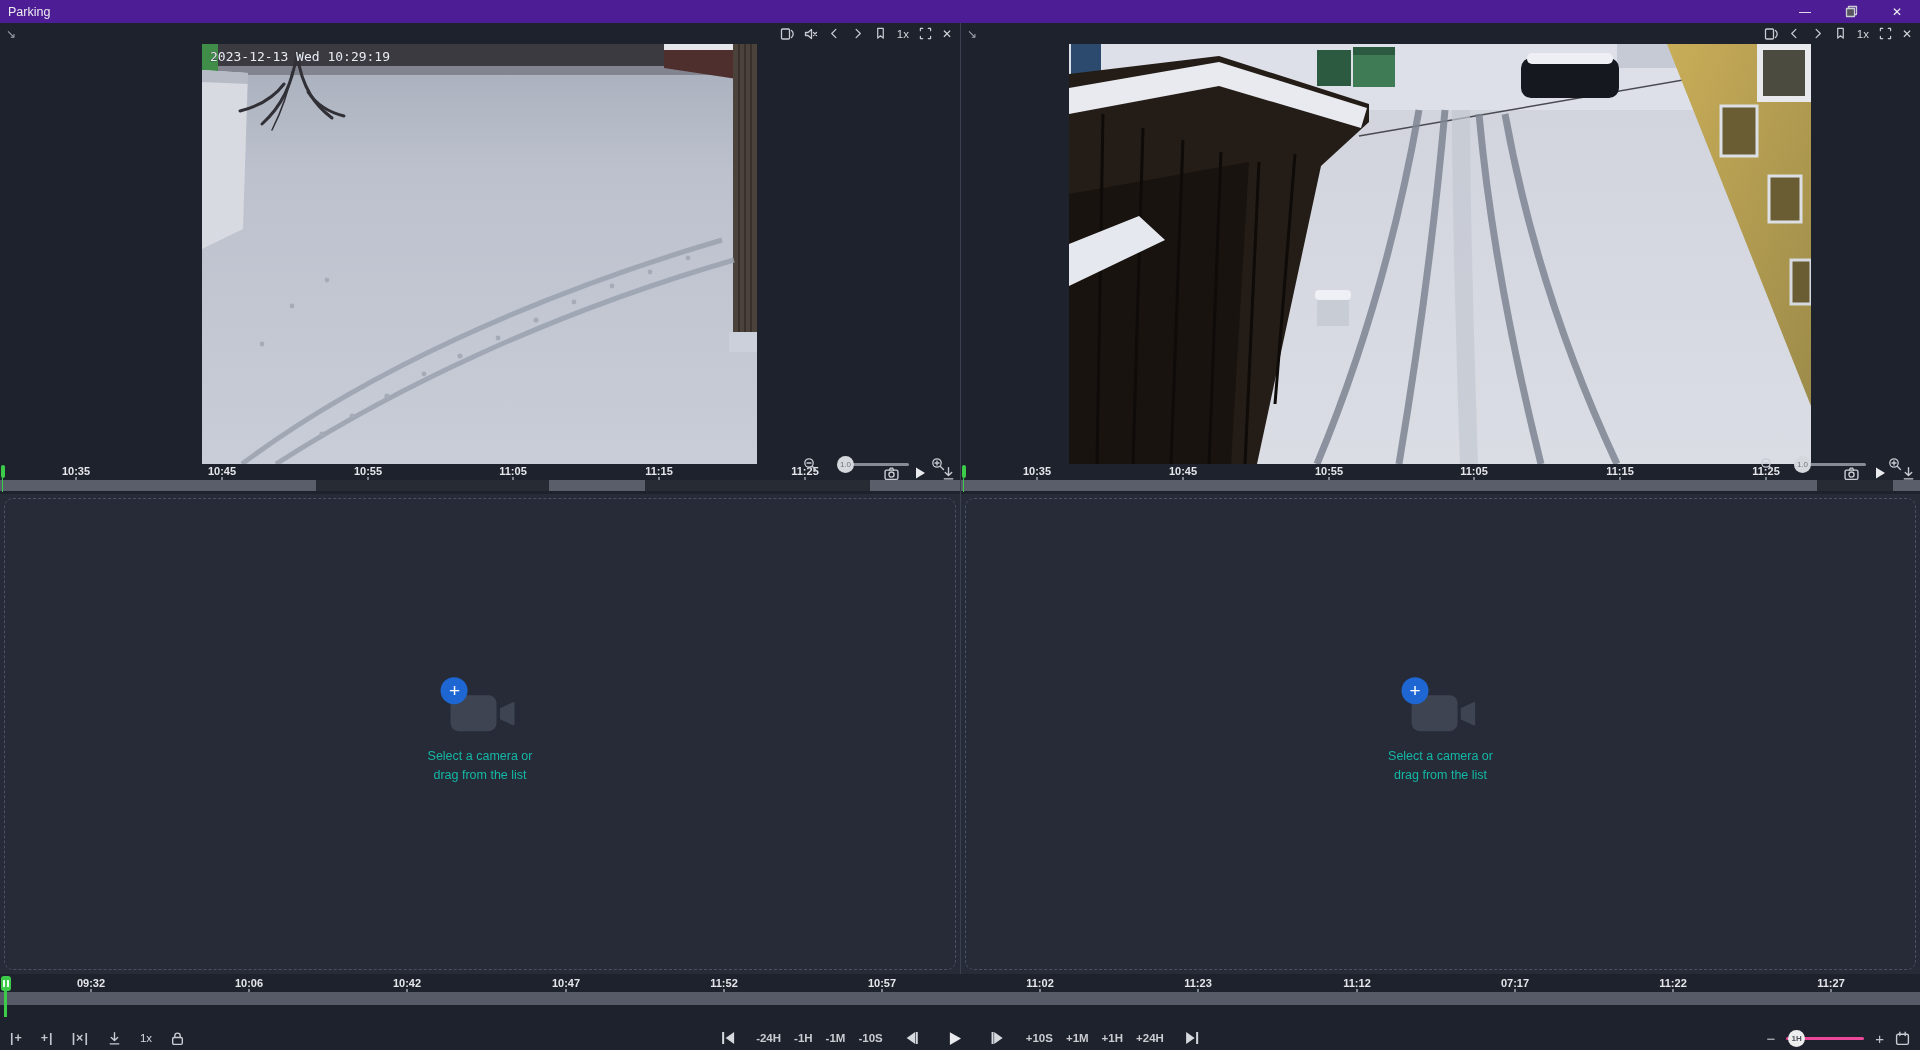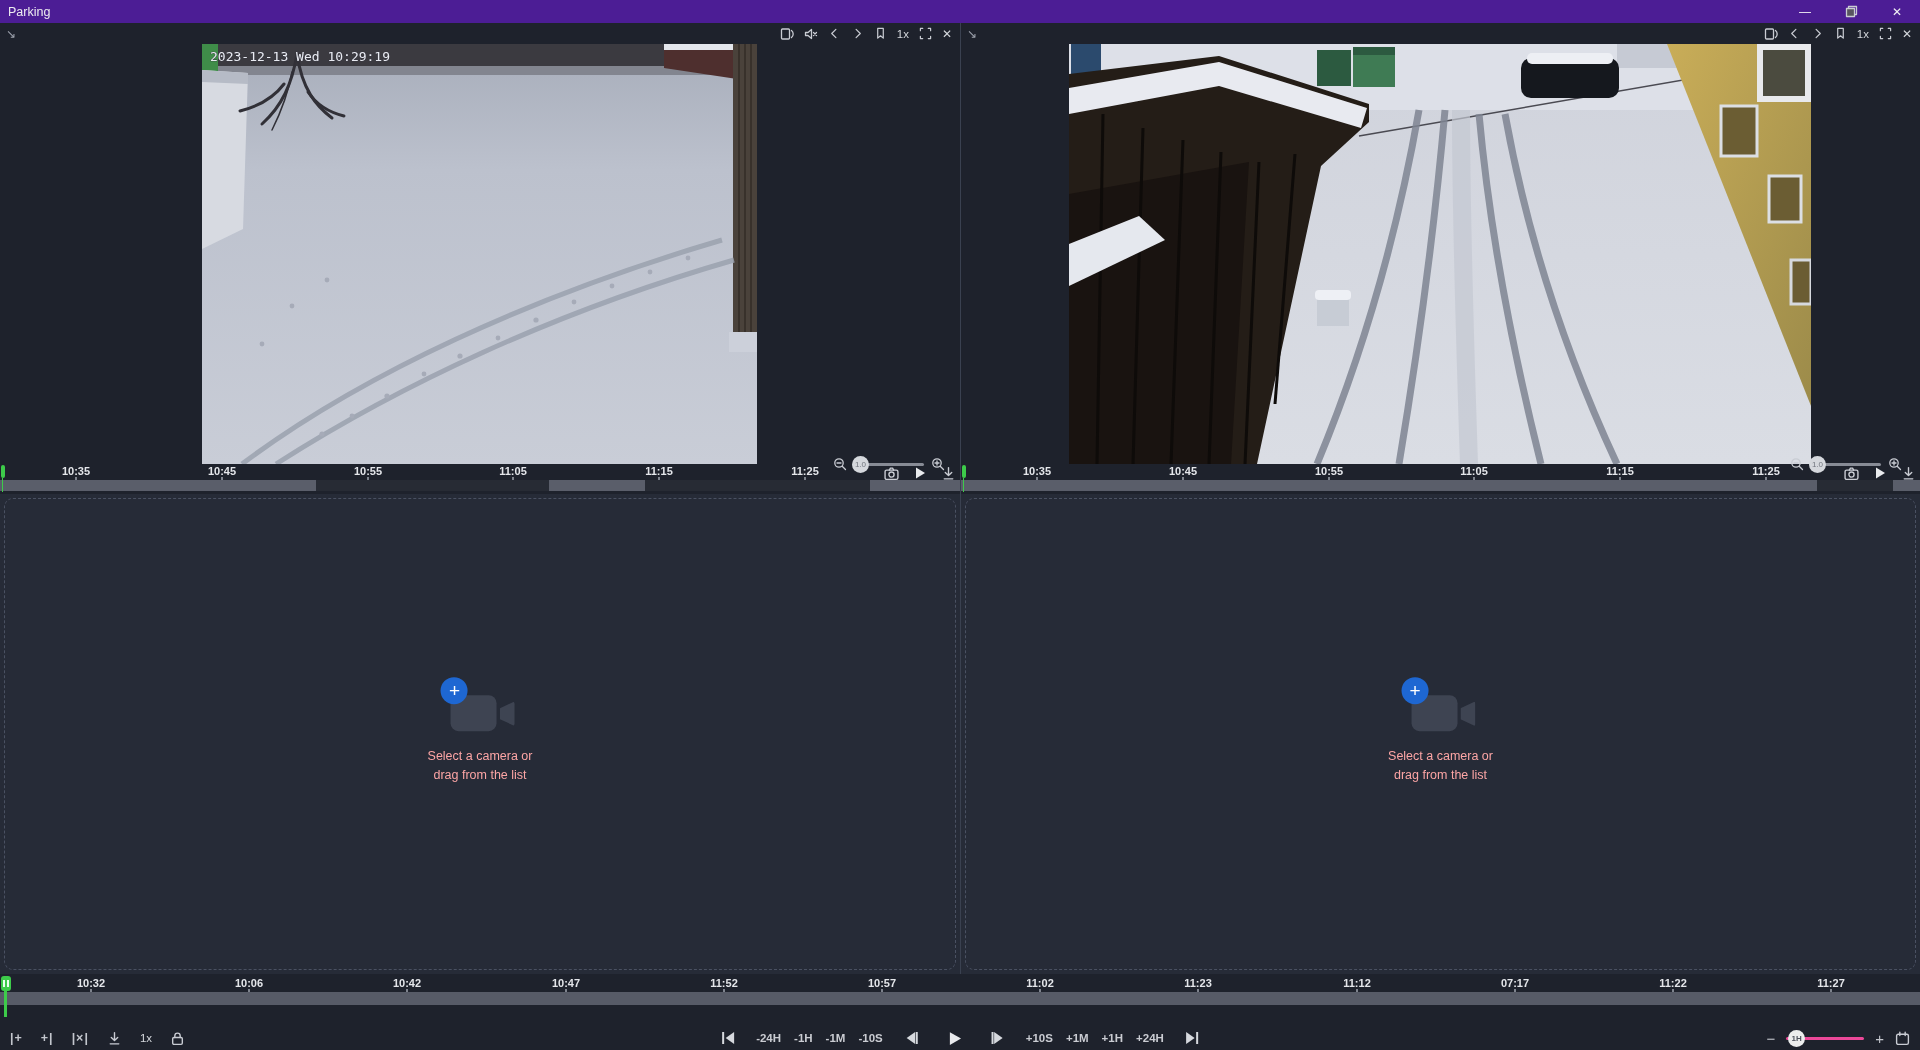--- a/index.html
+++ b/index.html
@@ -14,42 +14,42 @@
 .panel{position:absolute;top:23px;height:469px}
 .phead{position:absolute;left:0;top:0;width:100%;height:21px;display:flex;align-items:center}
 .pane-arrow{padding-left:6px;font-size:12px;color:#9ba0ab;line-height:1}
 .ptools{margin-left:auto;display:flex;align-items:center;gap:10px;padding-right:8px}
 svg.i{stroke:#c9ccd3;fill:none;stroke-width:1.3;stroke-linecap:round;stroke-linejoin:round;display:block}
 .speed{font-size:11.5px;color:#d4d7dc}
 .xbtn{font-size:12px;color:#d4d7dc;line-height:1}
 .video{position:absolute;top:21px;height:420px;overflow:hidden;background:#14161d}
 .video svg{display:block;width:100%;height:100%}
 
-.zoomctl{position:absolute;top:432px;display:flex;align-items:center;gap:7px;height:18px;z-index:5}
+.zoomctl{position:absolute;top:432px;display:flex;align-items:center;gap:22px;height:18px;z-index:5}
 .ztrack{position:relative;width:70px;height:3px;background:#878b95;border-radius:2px}
 .zhandle{position:absolute;left:-2px;top:-7px;width:17px;height:17px;border-radius:50%;background:#d5d8dd;color:#72767f;font-size:8px;display:flex;align-items:center;justify-content:center}
 
 .ctl-row{position:absolute;left:0;width:100%;top:441px;height:16px}
 .tk{position:absolute;top:1px;transform:translateX(-50%);font-size:11px;font-weight:700;color:#e4e6ea;white-space:nowrap}
 .tkm{position:absolute;bottom:0;width:2px;height:3px;background:#7e838d;transform:translateX(-50%)}
 .ph-bar{position:absolute;left:1px;top:1px;width:4px;height:13px;border-radius:2px;background:#3dcb4a;z-index:3}
 .ph-line{position:absolute;left:2px;top:14px;width:1px;height:14px;background:#3dcb4a;z-index:3}
 .cam-actions{position:absolute;right:4px;top:1px;display:flex;align-items:center;gap:13px;z-index:4}
 .scrub{position:absolute;left:0;top:457px;width:100%;height:11px;background:#5a5e6a}
 .scrub .seg{position:absolute;top:0;height:100%;background:#272b34}
 .vdiv{position:absolute;left:960px;top:23px;width:1px;height:951px;background:#3a4150;z-index:6}
 
 .cell{position:absolute;top:494px;height:480px;background:#262b37}
 .dash{position:absolute;left:4px;top:4px;right:4px;bottom:4px;border:1px dashed #4a5162;border-radius:9px}
 .ph-col{position:absolute;left:50%;top:50%;transform:translate(-50%,-52%);display:flex;flex-direction:column;align-items:center}
 .camico{position:relative;width:70px;height:58px;margin-bottom:10px}
 .cam-body{position:absolute;left:6px;top:16px;width:46px;height:36px;border-radius:8px;background:#3e4452}
 .cam-lens{position:absolute;left:55px;top:22px;width:15px;height:25px;background:#3e4452;border-radius:3px;clip-path:polygon(0 28%,100% 0,100% 100%,0 72%)}
 .badge{position:absolute;left:-4px;top:-2px;width:27px;height:27px;border-radius:50%;background:#1e67d2;color:#fff;font-size:19px;font-weight:400;display:flex;align-items:center;justify-content:center;z-index:2}
-.ph-text{font-size:12.5px;line-height:1.5;color:#fca5a5;text-align:center}
+.ph-text{font-size:12.5px;line-height:1.5;color:#14b8a6;text-align:center}
 
 #mrow{position:absolute;left:0;top:976px;width:100%;height:16px}
 #mscrub{position:absolute;left:0;top:992px;width:100%;height:13px;background:#575b67}
 .mpill{position:absolute;left:1px;top:0;width:10px;height:15px;border-radius:3px;background:#3dcb4a;z-index:4;display:flex;align-items:center;justify-content:center;gap:2px}
 .mpill i{display:block;width:2px;height:7px;background:#eafff0}
 .mline{position:absolute;left:4px;top:14px;width:3px;height:27px;background:#3dcb4a;z-index:4}
 
 #tbar{position:absolute;left:0;top:1026px;width:100%;height:24px}
 #tb-left{position:absolute;left:10px;top:0;height:24px;display:flex;align-items:center;gap:18px}
 .tbtxt{font-size:12.5px;color:#c3c6cd;font-weight:600;letter-spacing:1px}
@@ -418,21 +418,21 @@
       </div>
     </div>
   </div>
 
   <div id="mrow">
     <div class="mpill">
         <i></i>
         <i></i>
       </div>
     <div class="mline"></div>
-    <span class="tk" style="left:91px">10:32</span>
+    <span class="tk" style="left:91px">09:32</span>
       <i class="tkm" style="left:91px"></i>
     <span class="tk" style="left:249px">10:06</span>
       <i class="tkm" style="left:249px"></i>
     <span class="tk" style="left:407px">10:42</span>
       <i class="tkm" style="left:407px"></i>
     <span class="tk" style="left:566px">10:47</span>
       <i class="tkm" style="left:566px"></i>
     <span class="tk" style="left:724px">11:52</span>
       <i class="tkm" style="left:724px"></i>
     <span class="tk" style="left:882px">10:57</span>

